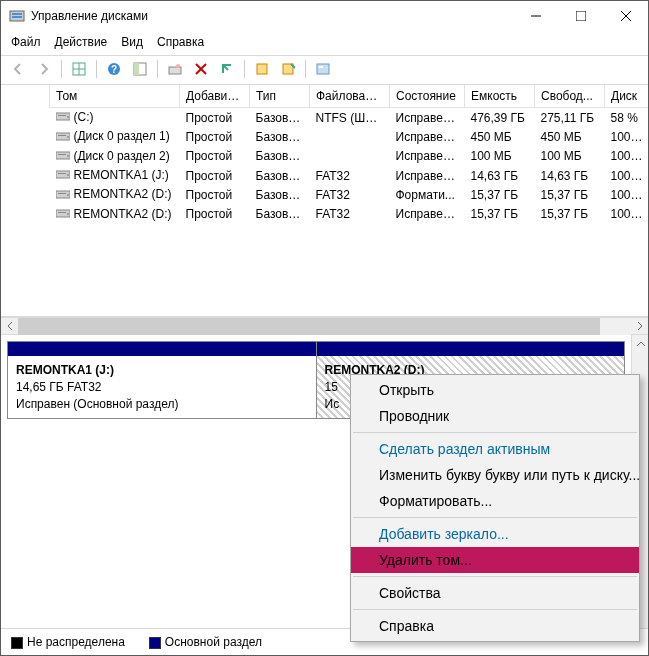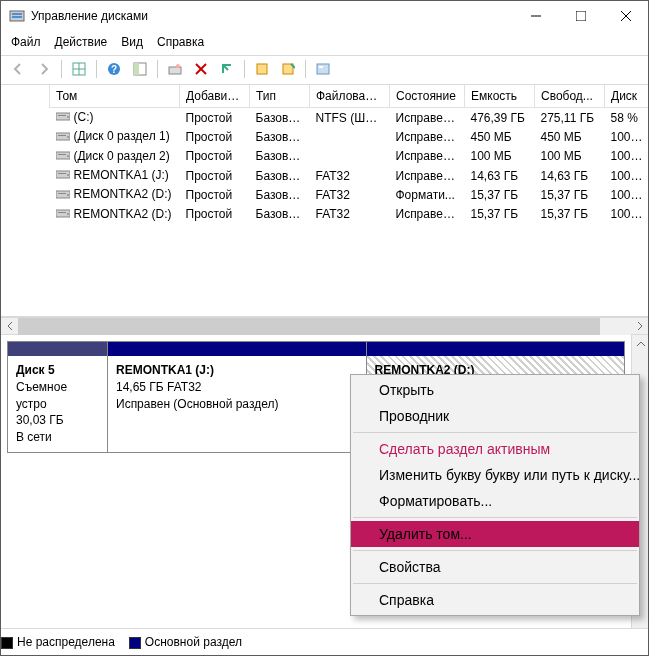--- a/index.html
+++ b/index.html
@@ -33,27 +33,27 @@
   .diskside .dname { font-weight: bold; }
   .diskparts { flex: 1; display: flex; position: relative; }
   .part { flex: 1; border-right: 1px solid #888; display: flex; flex-direction: column; }
   .part:last-child { border-right: none; }
   .part .bar { height: 14px; background: #000080; }
   .part .body { padding: 6px 8px; font-size: 12px; line-height: 1.4; }
   .part .pname { font-weight: bold; }
   .part.hatched .body { background: repeating-linear-gradient(45deg,#fff,#fff 3px,#d0d0d0 3px,#d0d0d0 5px); }
   .vscroll-mini { width: 17px; background: #f0f0f0; border-left: 1px solid #d9d9d9; display: flex; flex-direction: column; }
   .vscroll-mini .ar { width: 17px; height: 17px; display: flex; align-items: center; justify-content: center; }
-  .legend { display: flex; gap: 14px; padding: 6px 0; border-top: 1px solid #d9d9d9; font-size: 12px; align-items: center; }
+  .legend { display: flex; gap: 24px; padding: 6px 10px; border-top: 1px solid #d9d9d9; font-size: 12px; align-items: center; }
   .swatch { display: inline-block; width: 12px; height: 12px; vertical-align: middle; margin-right: 4px; border: 1px solid #333; }
   .swatch.black { background: #000; }
   .swatch.navy { background: #000080; }
   .ctxmenu { position: absolute; left: 350px; top: 374px; width: 290px; background: #f2f2f2; border: 1px solid #a7a7a7; box-shadow: 4px 4px 6px rgba(0,0,0,0.25); padding: 2px 0; z-index: 100; }
   .ctxmenu .mi { padding: 5px 28px; font-size: 14px; white-space: nowrap; }
-  .ctxmenu .mi.disabled { color: #be185d; }
+  .ctxmenu .mi.disabled { color: #0369a1; }
   .ctxmenu .mi.hl { background: #be185d; }
   .ctxmenu .sep { height: 1px; background: #d0d0d0; margin: 3px 2px; }
 </style>
 </head>
 <body>
 
 <div class="window">
 
   <div class="titlebar">
     <span class="app-icon">
@@ -290,27 +290,20 @@
           <svg width="8" height="8" viewBox="0 0 8 8">
             <path d="M2 0 L6 4 L2 8" fill="none" stroke="#666"></path>
           </svg>
         </div>
     </div>
 
     <div class="bottom">
       <div style="display:flex; flex:1;">
         <div style="flex:1;">
           <div class="diskpane">
-            <div class="diskside">
-              <div class="bar" style="height:14px;background:#3f3f7a;margin:-6px -8px 6px -8px"></div>
-              <div class="dname">Диск 5</div>
-              <div>Съемное устро</div>
-              <div>30,03 ГБ</div>
-              <div>В сети</div>
-            </div>
             <div class="diskparts">
               <div class="part">
                 <div class="bar"></div>
                 <div class="body">
                   <div class="pname">REMONTKA1  (J:)</div>
                   <div>14,65 ГБ FAT32</div>
                   <div>Исправен (Основной раздел)</div>
                 </div>
               </div>
               <div class="part hatched">
@@ -341,20 +334,21 @@
   </div>
 
   <div class="ctxmenu">
     <div class="mi">Открыть</div>
     <div class="mi">Проводник</div>
     <div class="sep"></div>
     <div class="mi disabled">Сделать раздел активным</div>
     <div class="mi">Изменить букву букву или путь к диску...</div>
     <div class="mi">Форматировать...</div>
     <div class="sep"></div>
+    <div class="mi disabled">Добавить зеркало...</div>
     <div class="mi hl">Удалить том...</div>
     <div class="sep"></div>
     <div class="mi">Свойства</div>
     <div class="sep"></div>
     <div class="mi">Справка</div>
   </div>
 
 </div>
 
 </body></html>

